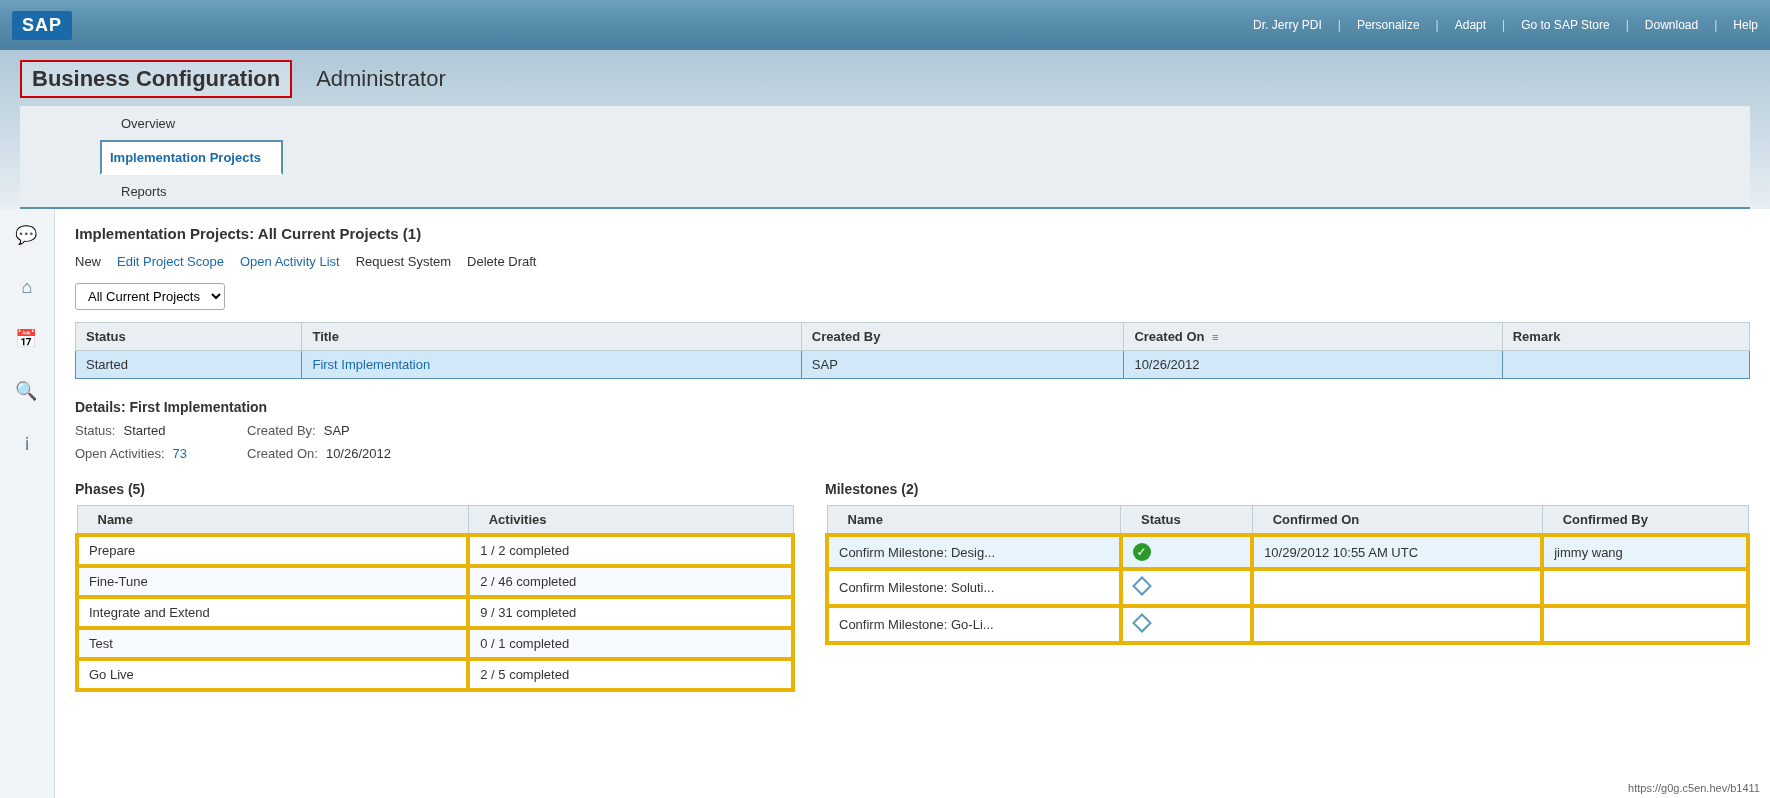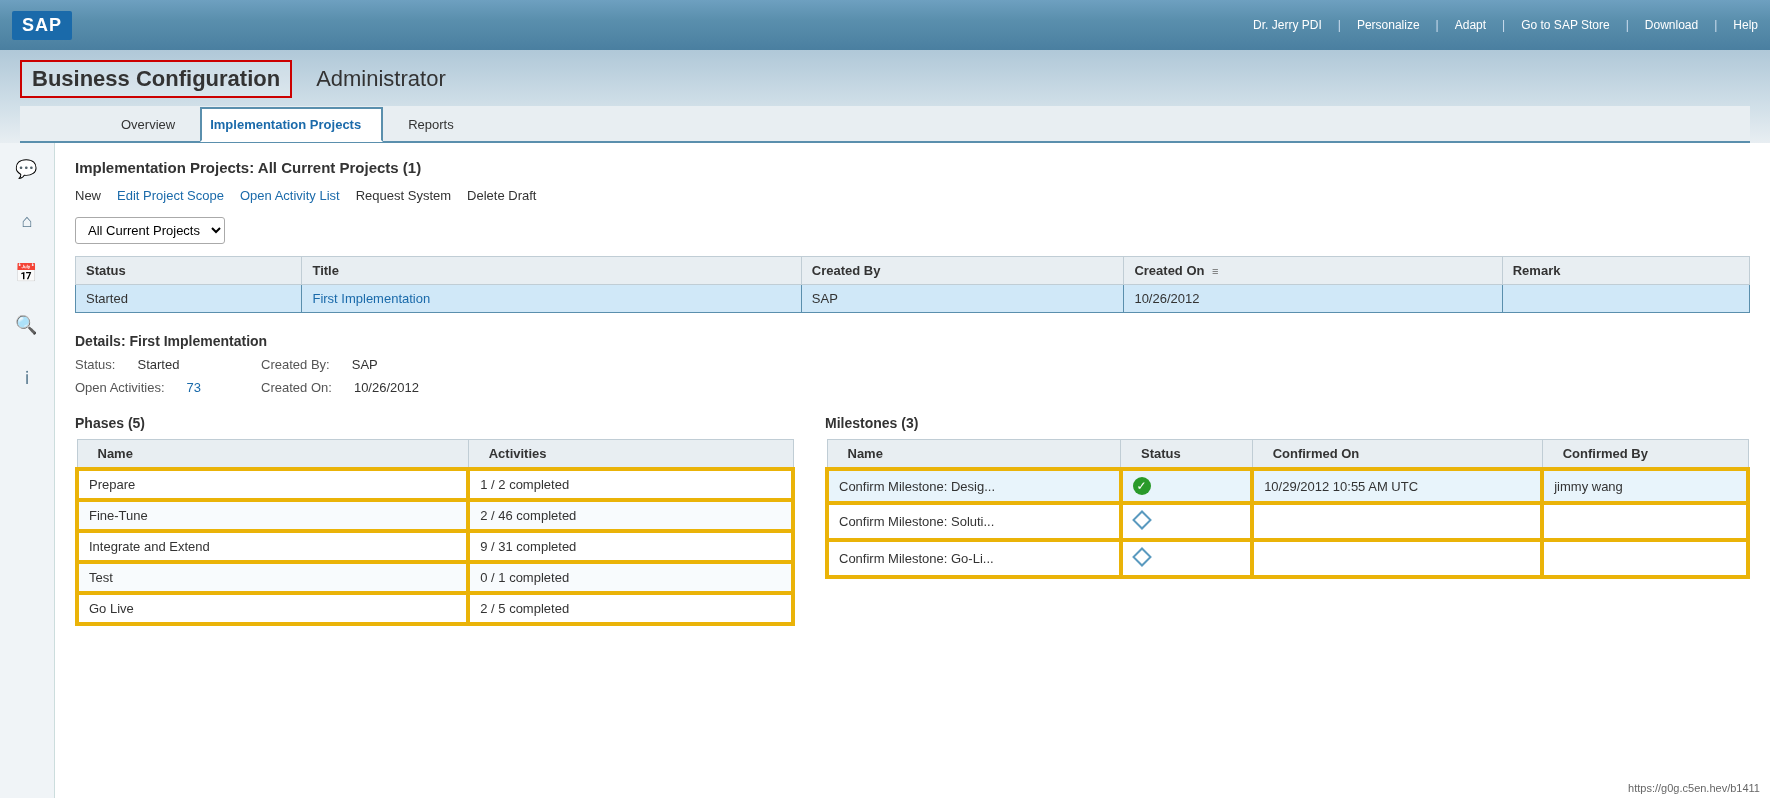--- a/index.html
+++ b/index.html
@@ -55,22 +55,23 @@
     .admin-title {
       font-size: 22px;
       color: #333;
     }
 
     
     .tabs-bar {
       background: #e8eef2;
       border-bottom: 2px solid #5a8fad;
       display: flex;
-      align-items: center;
+      align-items: flex-start;
       padding: 0 0 0 80px;
+      flex-direction: column;
     }
     .tab {
       padding: 8px 20px;
       cursor: pointer;
       font-size: 13px;
       color: #333;
       border: 1px solid transparent;
       margin-right: 4px;
       background: transparent;
       position: relative;
@@ -184,21 +185,21 @@
     
     .details-section {
       margin-bottom: 20px;
     }
     .details-grid {
       display: flex;
       gap: 60px;
       margin-bottom: 16px;
     }
     .details-col { display: flex; flex-direction: column; gap: 8px; }
-    .detail-row { display: flex; align-items: baseline; gap: 22px; }
+    .detail-row { display: flex; align-items: baseline; gap: 8px; }
     .detail-label { color: #555; font-size: 13px; }
     .detail-value { font-size: 13px; color: #333; font-weight: normal; }
 
     
     .bottom-grid {
       display: flex;
       gap: 30px;
     }
     .phases-section { flex: 1; max-width: 720px; }
     .milestones-section { flex: 1; }
@@ -406,21 +407,21 @@
   </tr>
               <tr>
     <td>Go Live</td>
     <td>2 / 5 completed</td>
   </tr>
             </tbody>
         </table>
       </div>
 
       <div class="milestones-section">
-        <div class="subsection-title">Milestones (3)</div>
+        <div class="subsection-title">Milestones (2)</div>
         <table class="milestones-table">
           <thead>
             <tr>
               <th>Name</th>
               <th>Status</th>
               <th>Confirmed On</th>
               <th>Confirmed By</th>
             </tr>
           </thead>
           <tbody id="milestones-body">

